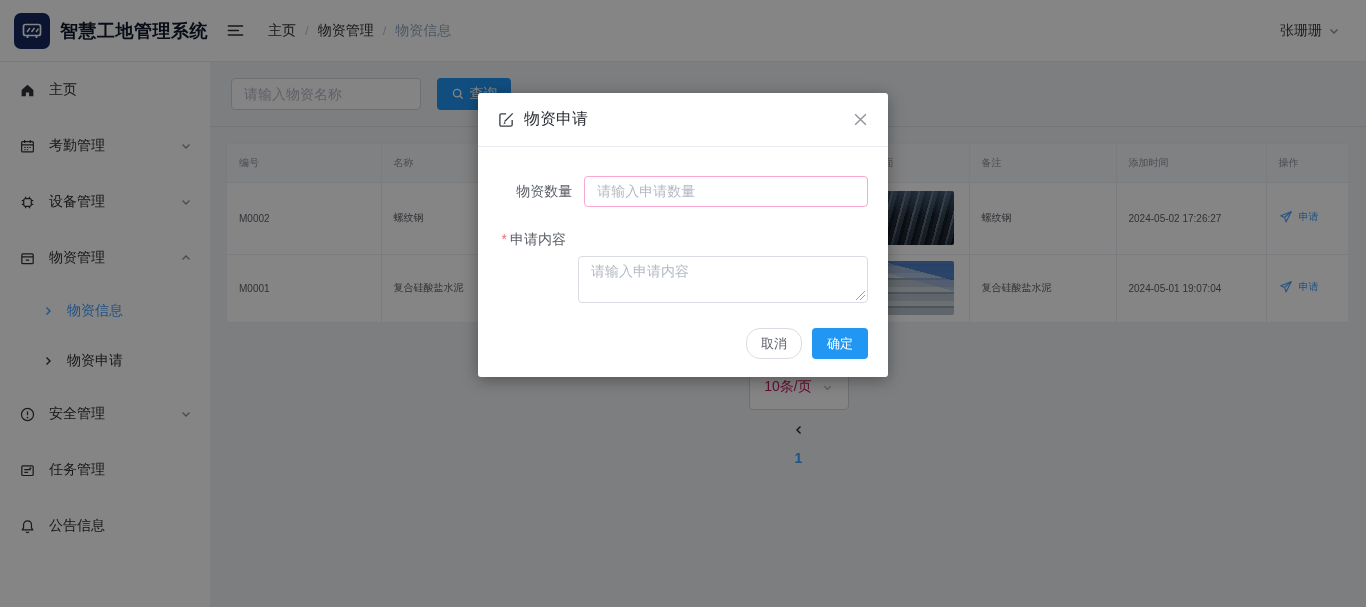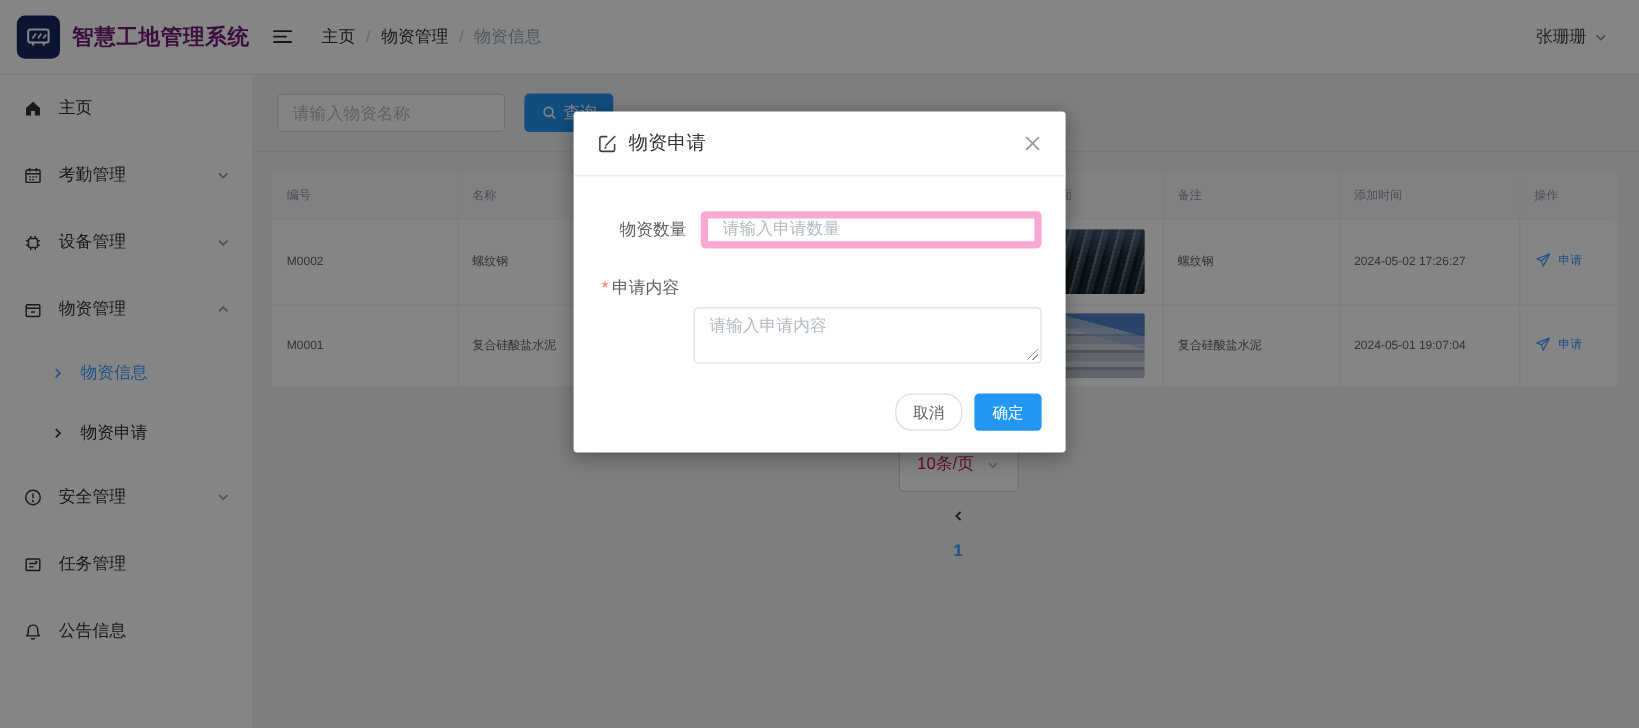--- a/index.html
+++ b/index.html
@@ -9,21 +9,21 @@
     background:#f0f2f5; position:relative; font-size:14px; color:#303133;
   }
   svg { display:block; }
 
   
   .header { position:absolute; top:0; left:0; width:1366px; height:62px;
     background:#fff; border-bottom:1px solid #e8eaee; display:flex; align-items:center; z-index:1; }
   .logo-area { width:210px; height:100%; display:flex; align-items:center; padding-left:14px; gap:10px; }
   .logo-badge { width:36px; height:36px; background:#16285c; border-radius:7px;
     display:flex; align-items:center; justify-content:center; flex:0 0 auto; }
-  .app-title { font-size:18px; font-weight:700; color:#701a75; letter-spacing:.5px; white-space:nowrap; }
+  .app-title { font-size:18px; font-weight:700; color:#0f172a; letter-spacing:.5px; white-space:nowrap; }
   .crumb-area { display:flex; align-items:center; gap:9px; padding-left:16px; color:#303133; }
   .collapse-btn { color:#2a2e34; margin-right:14px; cursor:pointer; }
   .crumb-sep { color:#c0c4cc; font-size:13px; }
   .crumb-last { color:#97a8be; }
   .user-area { margin-left:auto; display:flex; align-items:center; gap:6px; padding-right:26px; color:#3a3f45; }
 
   
   .sidebar { position:absolute; top:62px; left:0; bottom:0; width:210px; background:#fff; z-index:1; }
   .menu-item { height:56px; display:flex; align-items:center; padding:0 18px 0 19px; gap:13px; cursor:pointer; color:#303133; }
   .menu-item .mi-label { flex:1; }
@@ -74,21 +74,21 @@
     border-radius:3px; box-shadow:0 3px 16px rgba(0,0,0,.35); z-index:60; display:flex; flex-direction:column; }
   .modal-head { height:54px; display:flex; align-items:center; padding:0 20px; gap:9px;
     border-bottom:1px solid #e7eaef; }
   .modal-title { font-size:16px; color:#2e3238; }
   .modal-close { margin-left:auto; color:#909399; cursor:pointer; }
   .modal-body { padding:29px 20px 0; }
   .form-row { display:flex; align-items:flex-start; margin-bottom:17px; }
   .form-label { width:88px; text-align:right; color:#5c6168; font-size:14px; padding-right:12px;
     line-height:31px; white-space:nowrap; }
   .req-star { color:#f56c6c; margin-right:3px; }
-  .m-input { width:290px; height:31px; border:6px solid #f9a8d4; border-radius:4px; padding:0 12px;
+  .m-input { width:290px; height:31px; border:1px solid #f9a8d4; border-radius:4px; padding:0 12px;
     font-size:14px; outline:none; font-family:Liberation Serif, serif; color:#ec4899; }
   .ta-wrap { position:relative; width:290px; }
   .m-textarea { width:290px; height:47px; border:1px solid #d9dde3; border-radius:4px; padding:6px 12px;
     font-size:14px; outline:none; resize:none; font-family:inherit; color:#303133; display:block;margin-top:32px; }
   .ta-grip { position:absolute; right:3px; bottom:3px; width:9px; height:9px;
     background: linear-gradient(135deg, transparent 0 45%, #9aa0a8 45% 52%, transparent 52% 70%, #9aa0a8 70% 77%, transparent 77%); }
   .modal-foot { margin-top:auto; display:flex; justify-content:flex-end; gap:10px; padding:0 20px 18px; }
   .btn-cancel { width:56px; height:31px; background:#fff; border:1px solid #d9dde3; border-radius:14px;
     color:#5c6168; font-size:13px; cursor:pointer; font-family:inherit; }
   .btn-confirm { width:56px; height:31px; background:#2196f3; border:none; border-radius:4px;

